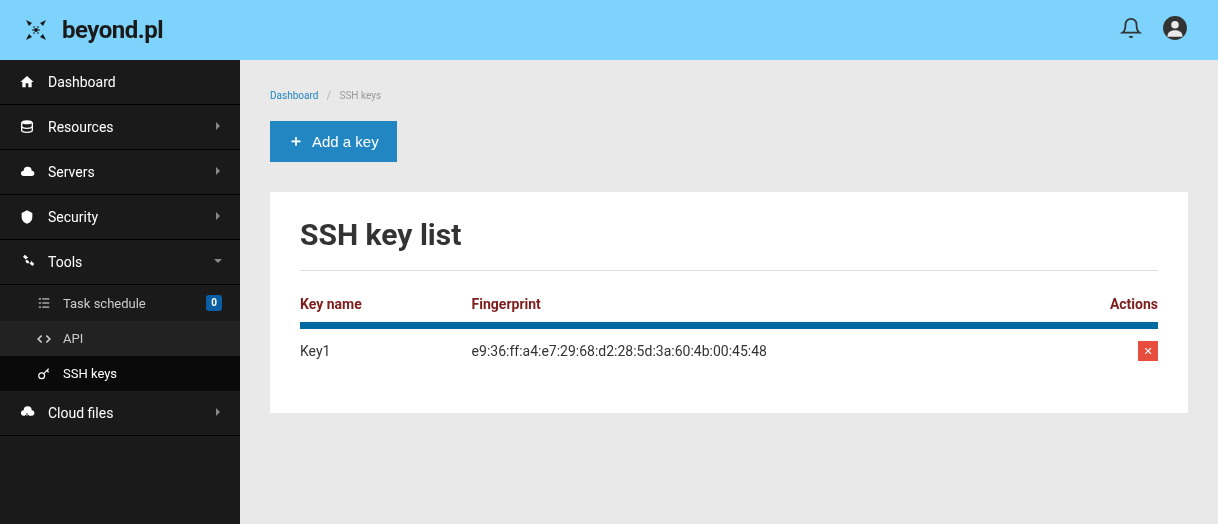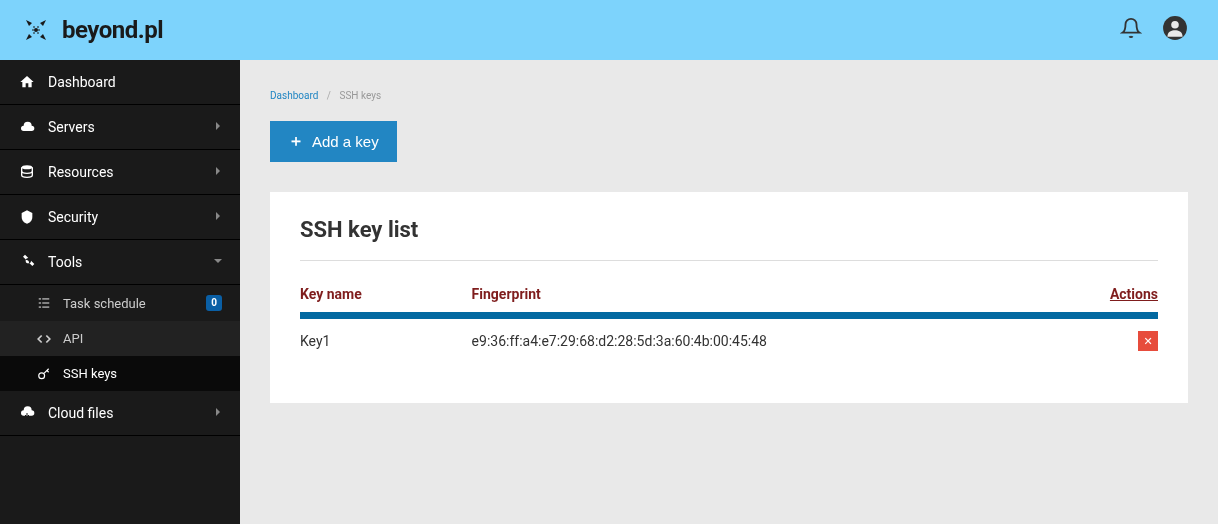--- a/index.html
+++ b/index.html
@@ -34,27 +34,27 @@
     .main { flex: 1; padding: 30px; overflow: auto; }
     .breadcrumb { font-size: 10px; margin-bottom: 20px; }
     .breadcrumb a { color: #2286c3; text-decoration: none; }
     .breadcrumb .sep { color: #aaa; margin: 0 6px; }
     .breadcrumb .current { color: #999; }
     
     .btn-add { background: #2286c3; color: #fff; border: none; padding: 10px 18px; font-size: 15px; cursor: pointer; display: inline-flex; align-items: center; gap: 8px; }
     .plus { font-size: 16px; font-weight: 700; }
     
     .panel { background: #fff; margin-top: 30px; padding: 25px 30px 40px; }
-    .panel-title { font-size: 22px; font-weight: 700; color: #333; margin-bottom: 18px; }
+    .panel-title { font-size: 30px; font-weight: 700; color: #333; margin-bottom: 18px; }
     
     .divider { border: none; border-top: 1px solid #ddd; margin-bottom: 15px; }
     
     table { width: 100%; border-collapse: collapse; font-size: 14px; }
     th { text-align: left; font-weight: 700; padding: 10px 0; border-bottom: 7px solid #0369a1; color: #7f1d1d; }
-    th.actions-col { text-align: right; text-decoration: underline; }
+    th.actions-col { text-align: right; }
     td { padding: 12px 0; color: #333; }
     td.actions-cell { text-align: right; }
     .delete-btn { background: #e74c3c; color: #fff; border: none; width: 20px; height: 20px; font-size: 11px; cursor: pointer; display: inline-flex; align-items: center; justify-content: center; line-height: 1; }
   </style>
 </head>
 <body>
 
 <div class="header">
   <div class="logo-wrap">
     <span class="logo-icon">
@@ -96,38 +96,38 @@
           <svg width="16" height="16" viewBox="0 0 24 24" fill="currentColor">
             <path d="M12 3 L2 12 h3 v8 h5 v-6 h4 v6 h5 v-8 h3 Z"></path>
           </svg>
         </span>
       <span class="nav-label">Dashboard</span>
     </div>
 
     <div class="nav-item">
       <span class="nav-icon">
           <svg width="16" height="16" viewBox="0 0 24 24" fill="currentColor">
-            <path d="M19 18 A4 4 0 0 0 19 10 A6 6 0 0 0 7 10 A4 4 0 0 0 7 18 Z"></path>
-          </svg>
-        </span>
-      <span class="nav-label">Servers</span>
-      <span class="chevron"><svg width="8" height="10" viewBox="0 0 8 10" fill="currentColor">
-            <path d="M2 1 L6 5 L2 9 Z"></path>
-          </svg></span>
-    </div>
-
-    <div class="nav-item">
-      <span class="nav-icon">
-          <svg width="16" height="16" viewBox="0 0 24 24" fill="currentColor">
             <ellipse cx="12" cy="5" rx="8" ry="3"></ellipse>
             <path d="M4 5 v6 a8 3 0 0 0 16 0 v-6" fill="none" stroke="currentColor" stroke-width="2"></path>
             <path d="M4 11 v6 a8 3 0 0 0 16 0 v-6" fill="none" stroke="currentColor" stroke-width="2"></path>
           </svg>
         </span>
       <span class="nav-label">Resources</span>
+      <span class="chevron"><svg width="8" height="10" viewBox="0 0 8 10" fill="currentColor">
+            <path d="M2 1 L6 5 L2 9 Z"></path>
+          </svg></span>
+    </div>
+
+    <div class="nav-item">
+      <span class="nav-icon">
+          <svg width="16" height="16" viewBox="0 0 24 24" fill="currentColor">
+            <path d="M19 18 A4 4 0 0 0 19 10 A6 6 0 0 0 7 10 A4 4 0 0 0 7 18 Z"></path>
+          </svg>
+        </span>
+      <span class="nav-label">Servers</span>
       <span class="chevron"><svg width="8" height="10" viewBox="0 0 8 10" fill="currentColor">
             <path d="M2 1 L6 5 L2 9 Z"></path>
           </svg></span>
     </div>
 
     <div class="nav-item">
       <span class="nav-icon">
           <svg width="16" height="16" viewBox="0 0 24 24" fill="currentColor">
             <path d="M12 2 L4 6 v6 c0 5 3.5 9 8 10 c4.5-1 8-5 8-10 V6 Z"></path>
           </svg>

